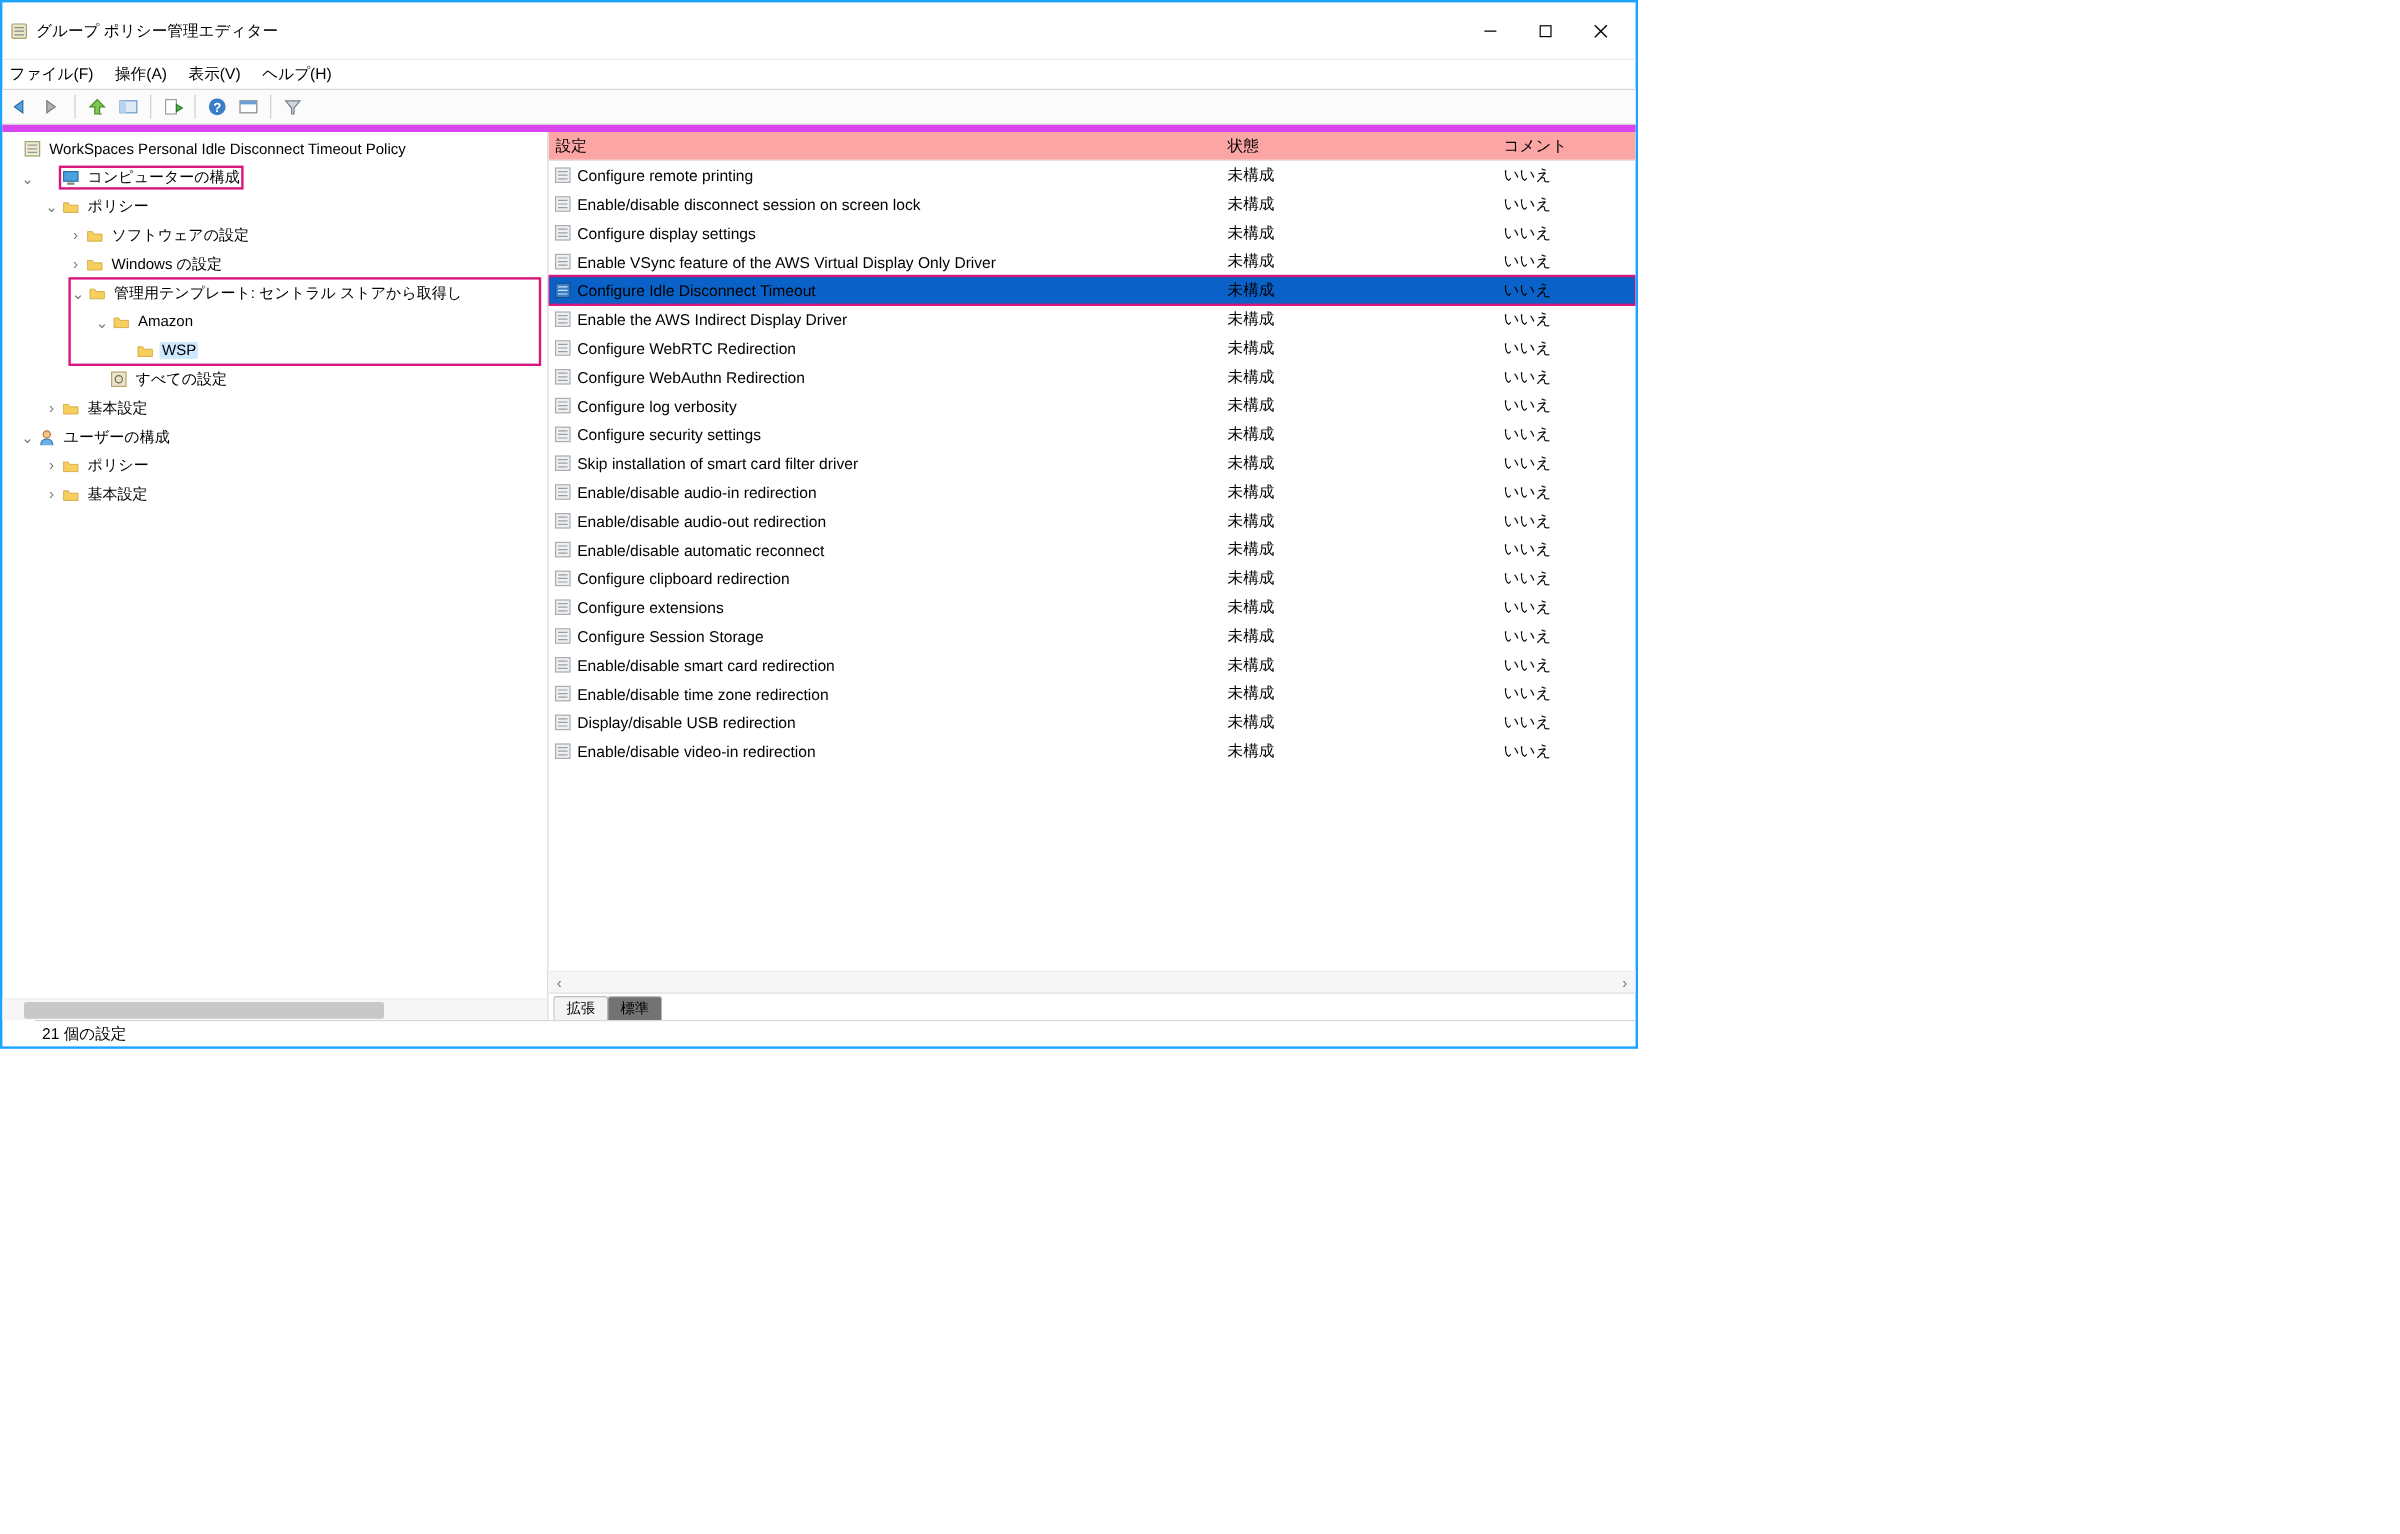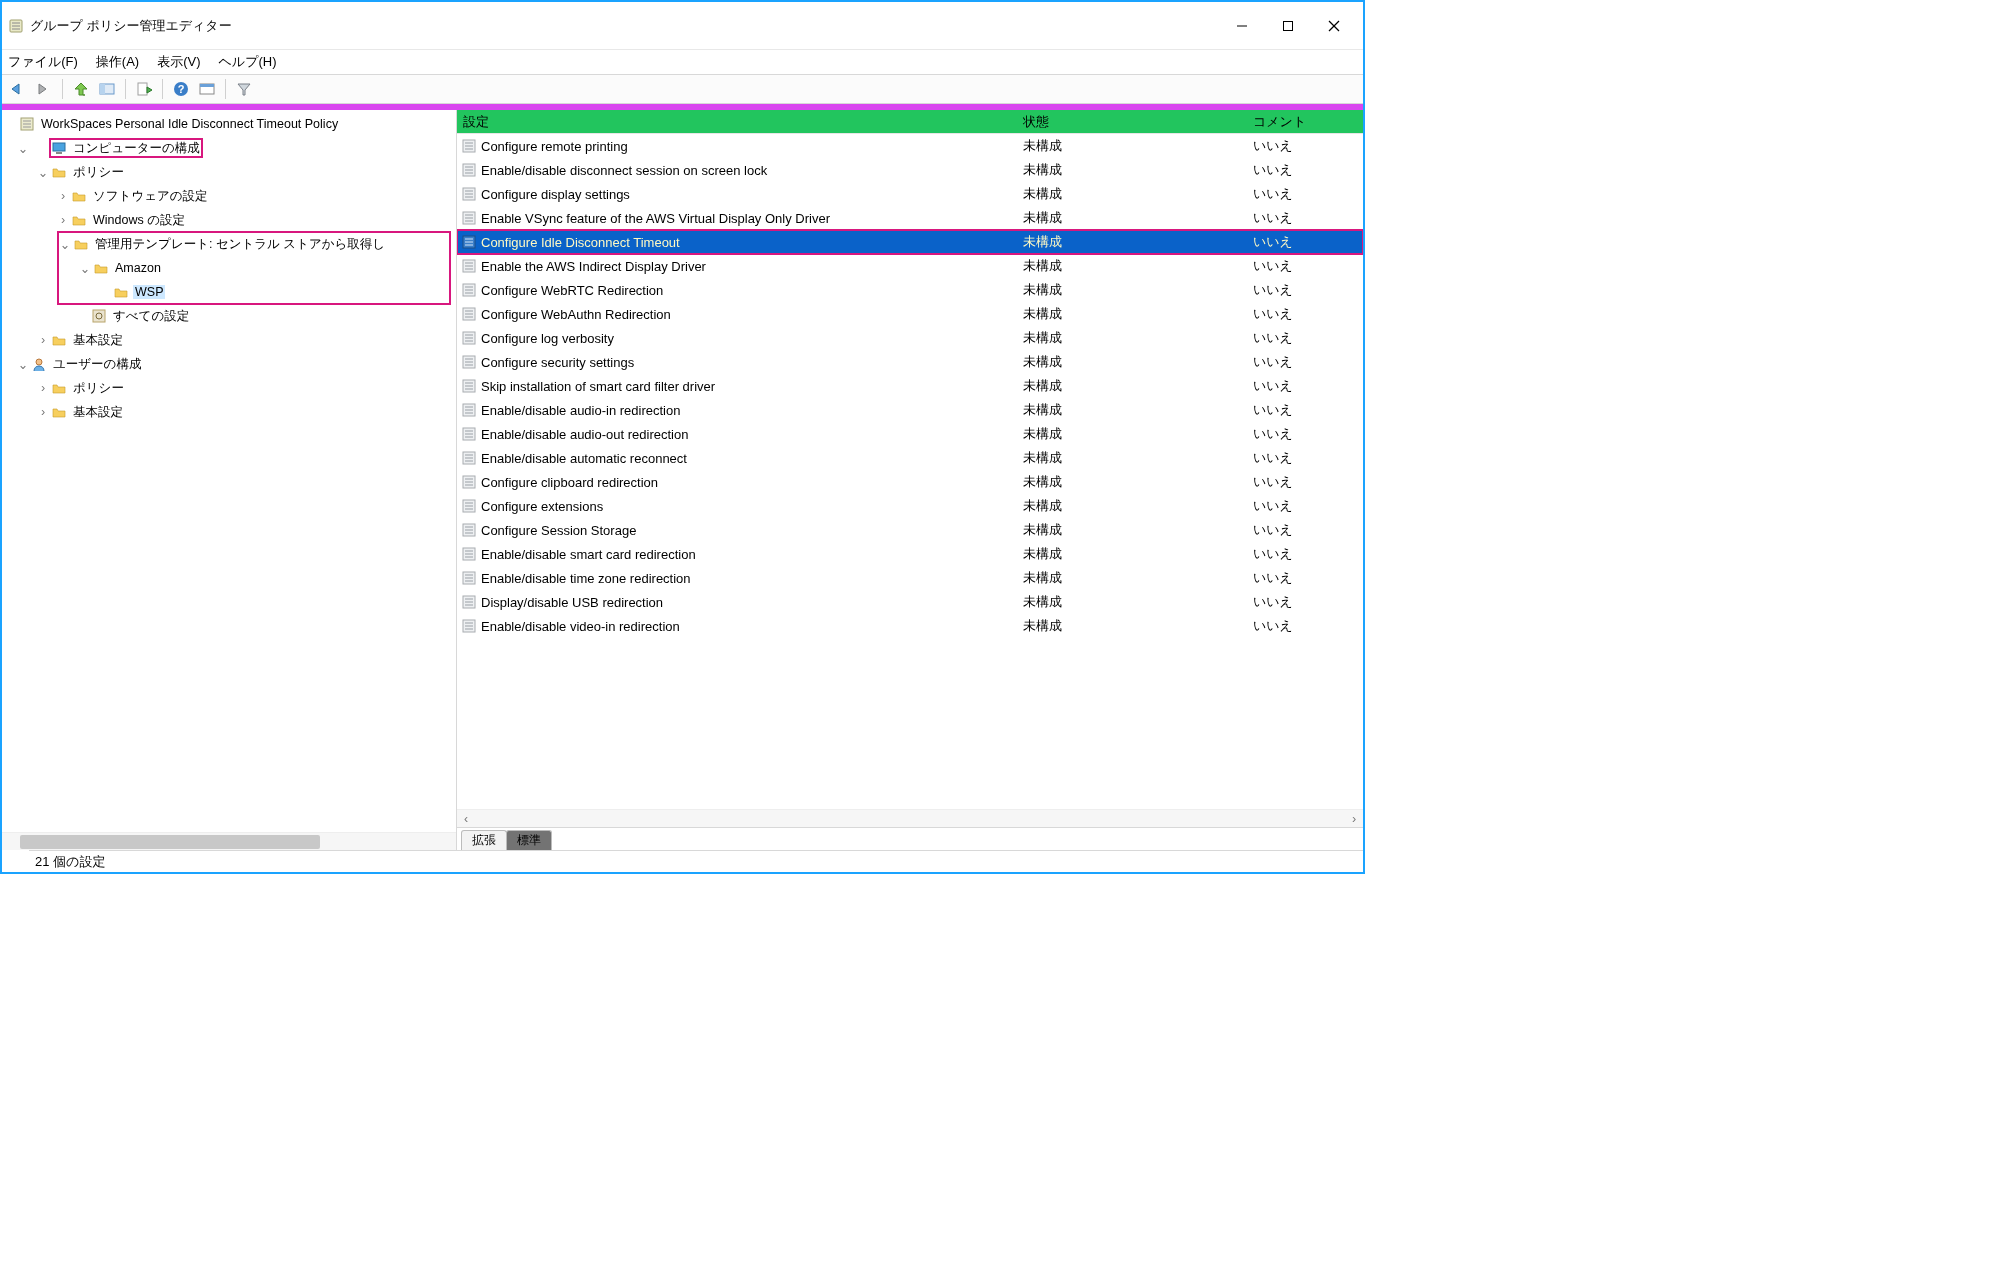--- a/index.html
+++ b/index.html
@@ -20,30 +20,30 @@
 .tree-scroll{flex:1;overflow:hidden;padding:2px 0;}
 .tree-row{height:24px;display:flex;align-items:center;white-space:nowrap;}
 .tree-row .exp{width:14px;text-align:center;color:#777;}
 .tree-row .ticon{width:18px;height:18px;margin-right:3px;display:flex;align-items:center;justify-content:center;}
 .tree-row .lbl{padding:0 2px;}
 .tree-row.sel .lbl{background:#cde8ff;}
 .tree-hscroll{height:18px;border-top:1px solid #eee;background:#f6f6f6;position:relative;}
 .tree-hscroll .thumb{position:absolute;left:18px;top:2px;height:14px;width:300px;background:#c8c8c8;border-radius:2px;}
 .rtpane{flex:1;display:flex;flex-direction:column;min-height:0;}
 .listwrap{flex:1;overflow:hidden;display:flex;flex-direction:column;min-height:0;border-bottom:1px solid #d8d8d8;}
-.listhdr{height:24px;display:flex;align-items:center;border-bottom:1px solid #e6e6e6;background:#22c55e;font-size:13px;}
+.listhdr{height:24px;display:flex;align-items:center;border-bottom:1px solid #e6e6e6;background:#fca5a5;font-size:13px;}
 .col-name{flex:1;padding-left:6px;}
 .col-state{width:230px;}
 .col-comment{width:110px;text-align:left;}
 .list{flex:1;overflow:hidden;}
 .row{height:24px;display:flex;align-items:center;font-size:13px;}
 .row .c1{flex:1;display:flex;align-items:center;padding-left:4px;gap:4px;}
 .row .c2{width:230px;}
 .row .c3{width:110px;}
-.row.sel{background:#0a62c9;color:#fef9c3;}
+.row.sel{background:#0a62c9;color:#000000;}
 .row.hl{outline:2px solid #d8177e;outline-offset:-1px;}
 .hl-box{outline:2px solid #d8177e;outline-offset:-1px;}
 .rowicon{width:16px;height:16px;}
 .list-hscroll{height:18px;background:#f6f6f6;position:relative;border-top:1px solid #eee;}
 .list-hscroll .la,.list-hscroll .ra{position:absolute;top:0;width:18px;height:18px;display:flex;align-items:center;justify-content:center;color:#777;}
 .list-hscroll .la{left:0;} .list-hscroll .ra{right:0;}
 .tabs{height:22px;display:flex;align-items:flex-end;padding-left:4px;font-size:12px;}
 .tab{border:1px solid #bcbcbc;border-bottom:none;padding:1px 10px;background:#f3f3f3;margin-right:-1px;border-radius:3px 3px 0 0;}
 .tab.active{background:#737373;}
 .status{height:22px;border-top:1px solid #d8d8d8;padding:2px 6px;font-size:13px;margin-left:27px;}

